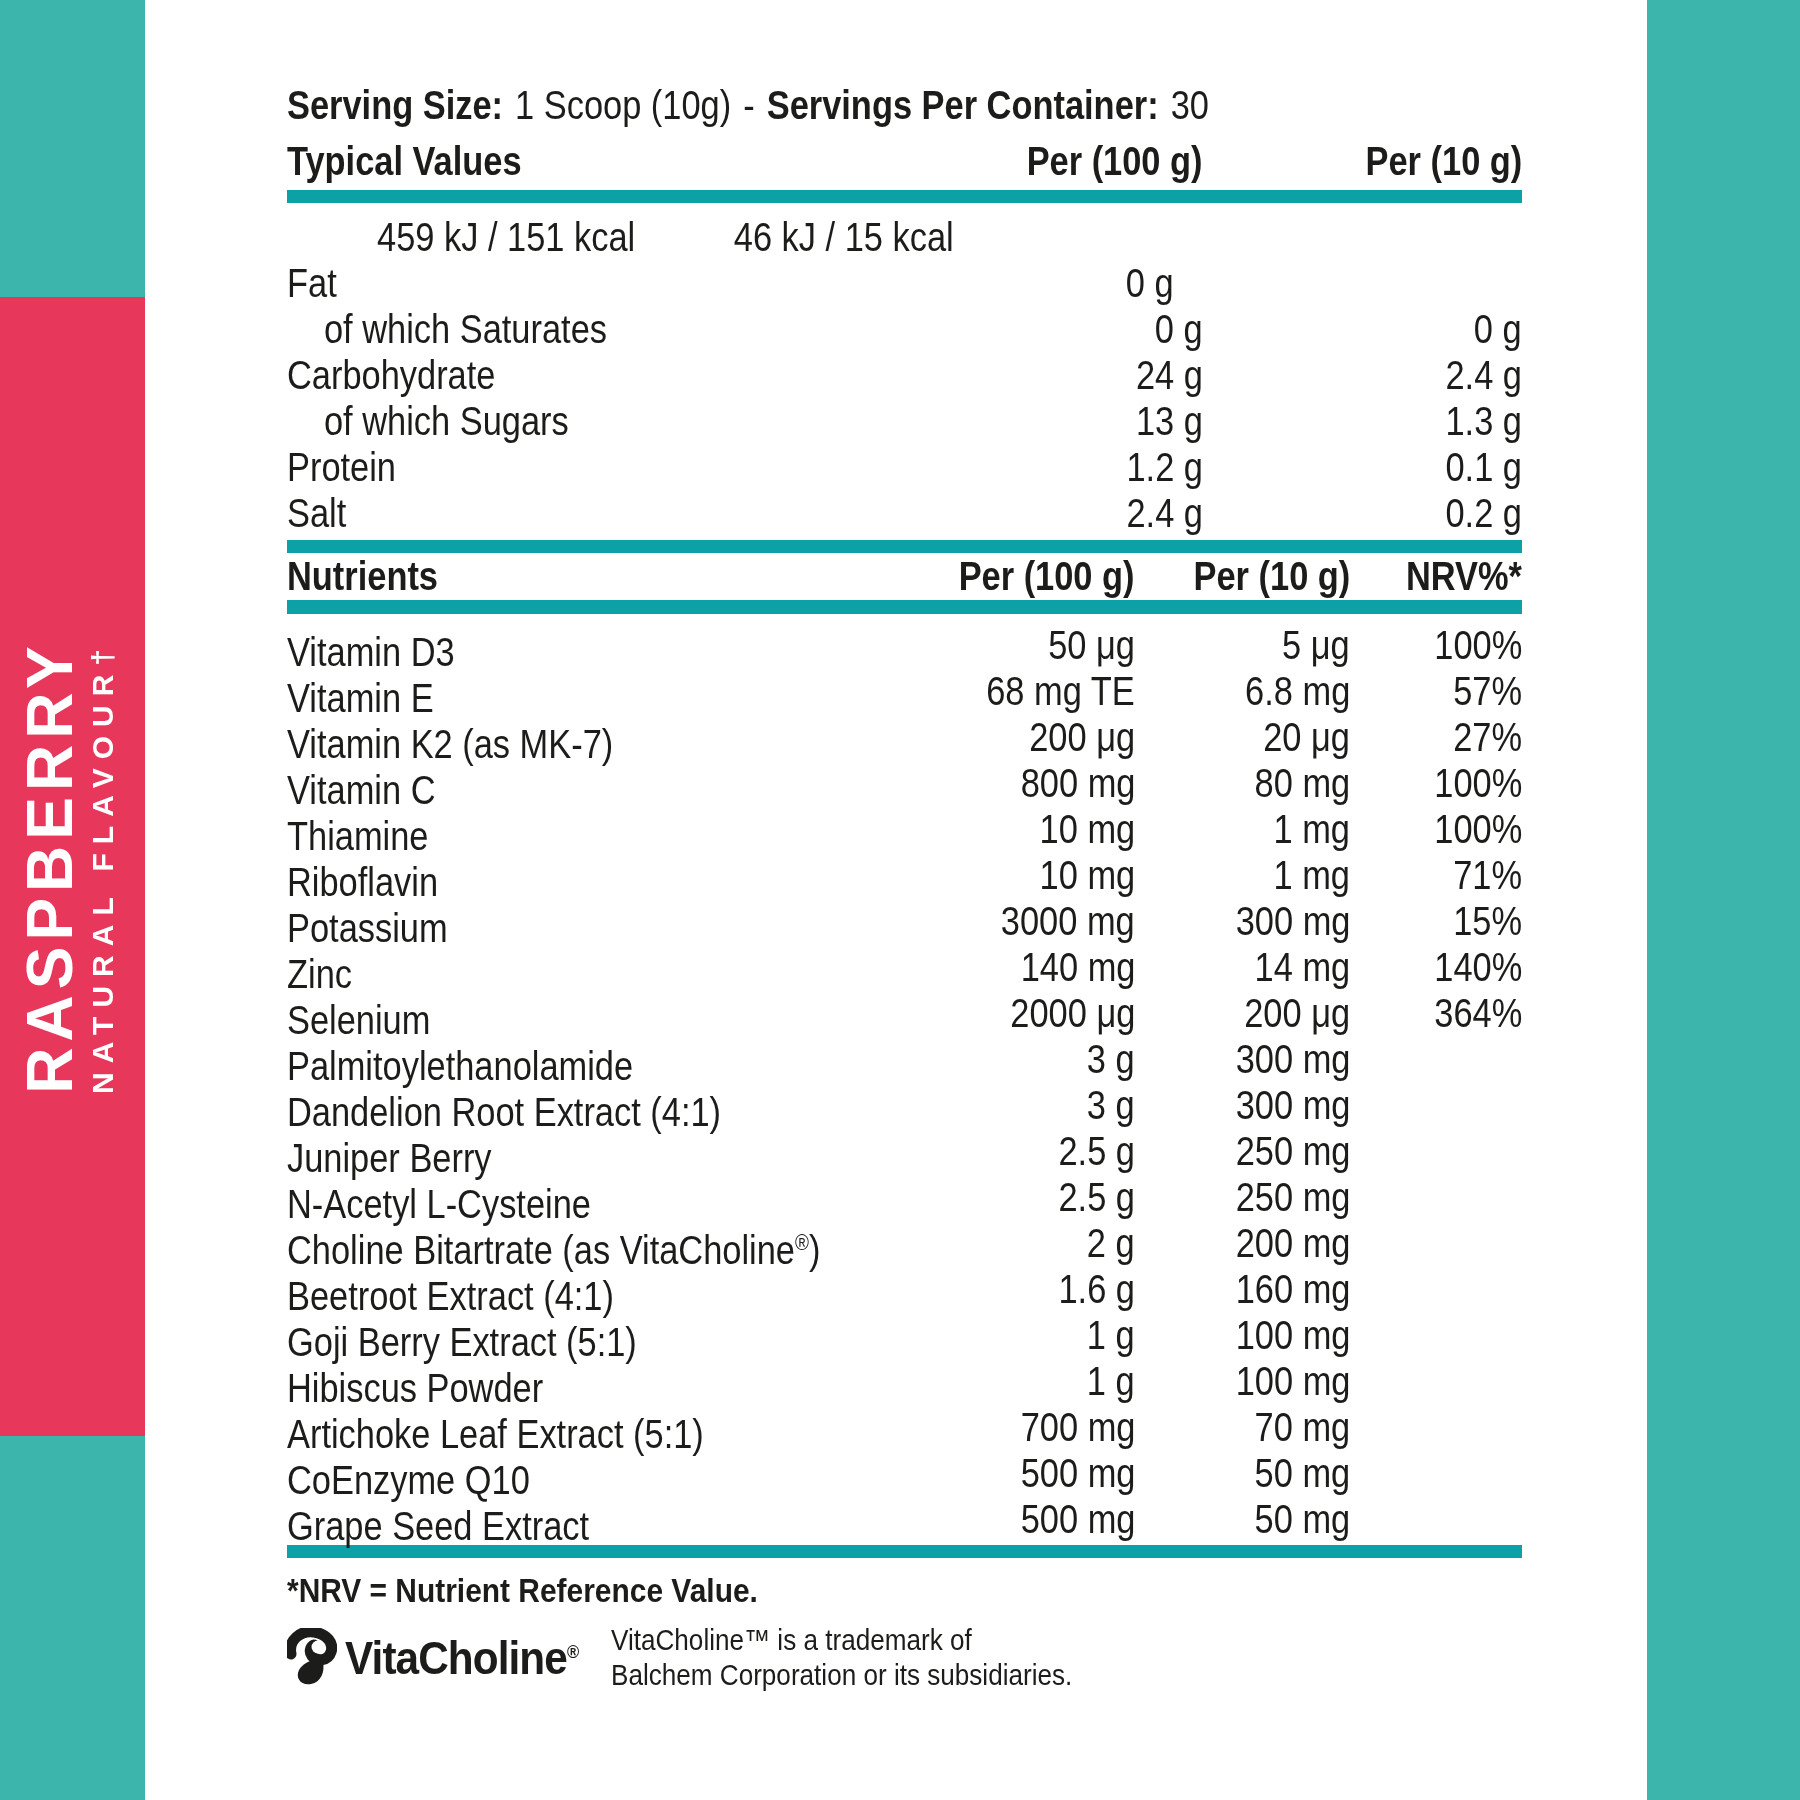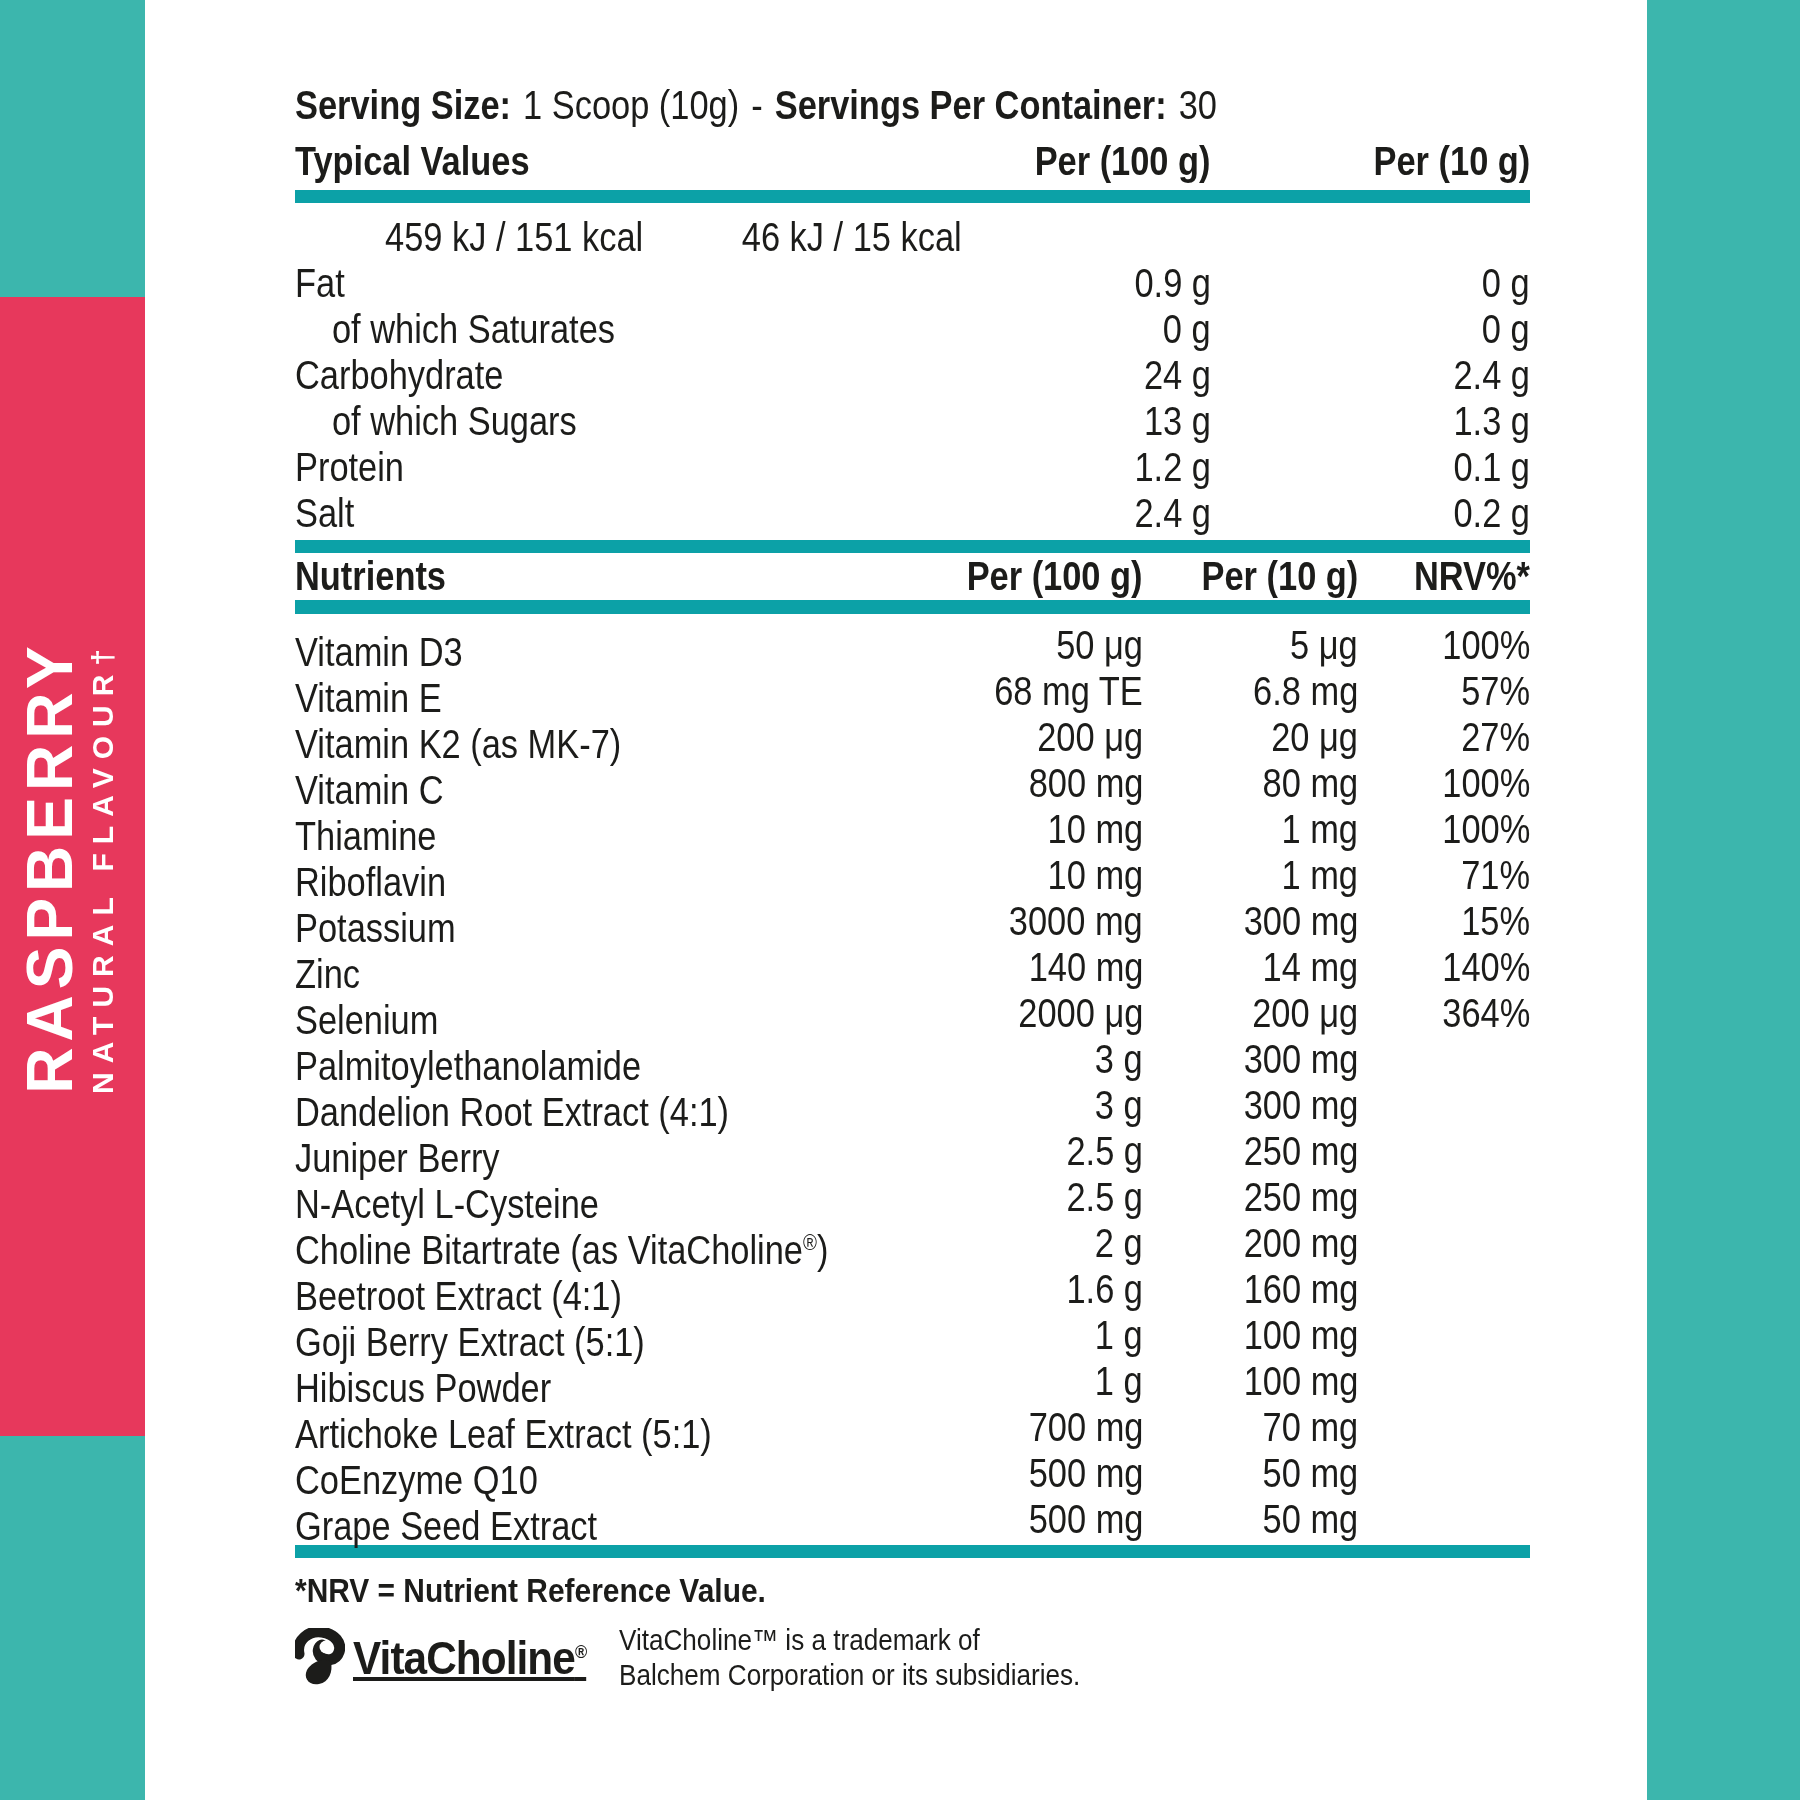--- a/index.html
+++ b/index.html
@@ -15,21 +15,21 @@
   .side-bar.right{right:0;width:153px;}
   
   .flavour-band{position:absolute;left:0;top:297px;width:145px;height:1139px;background:var(--pink,#e7385c);}
   .flavour-band .rot{
     position:absolute;white-space:nowrap;color:#fff;font-weight:bold;
     transform:translate(-50%,-50%) rotate(-90deg);
   }
   .flavour-name{left:50px;top:570px;font-size:64px;letter-spacing:6px;}
   .flavour-sub{left:103px;top:570px;font-size:30px;letter-spacing:9px;}
   
-  .content{position:absolute;left:295px;top:0;width:1235px;text-decoration:underline;}
+  .content{position:absolute;left:287px;top:0;width:1235px;}
   .line{height:46px;line-height:46px;white-space:nowrap;font-size:40px;}
   .serving-line{margin-top:82px;}
   .cx-l{display:inline-block;transform:scaleX(.86);transform-origin:0 50%;white-space:nowrap;}
   .cx-r{display:inline-block;transform:scaleX(.86);transform-origin:100% 50%;white-space:nowrap;}
   b,.b{font-weight:bold;}
   .sp{display:inline-block;width:14px;}
   .rule{height:13px;background:var(--rule,#0ca1a7);}
   .rule1{margin-top:6px;}
   .rule2{margin-top:4px;}
   .rule3{margin-top:1px;height:14px;}
@@ -87,21 +87,20 @@
 
   <div class="typ-rows">
 
       <div class="row">
         <div class="c-v t1"><span class="cx-r">459 kJ / 151 kcal</span></div>
         <div class="c-v t2"><span class="cx-r">46 kJ / 15 kcal</span></div>
       </div>
 
       <div class="row">
         <div class="c-name"><span class="cx-l"><span>Fat</span></span></div>
-        <div class="c-v t1"><span class="cx-r">0.9 g</span></div>
         <div class="c-v t2"><span class="cx-r">0 g</span></div>
       </div>
 
       <div class="row indent">
         <div class="c-name"><span class="cx-l"><span>of which Saturates</span></span></div>
         <div class="c-v t1"><span class="cx-r">0 g</span></div>
         <div class="c-v t2"><span class="cx-r">0 g</span></div>
       </div>
 
       <div class="row">

